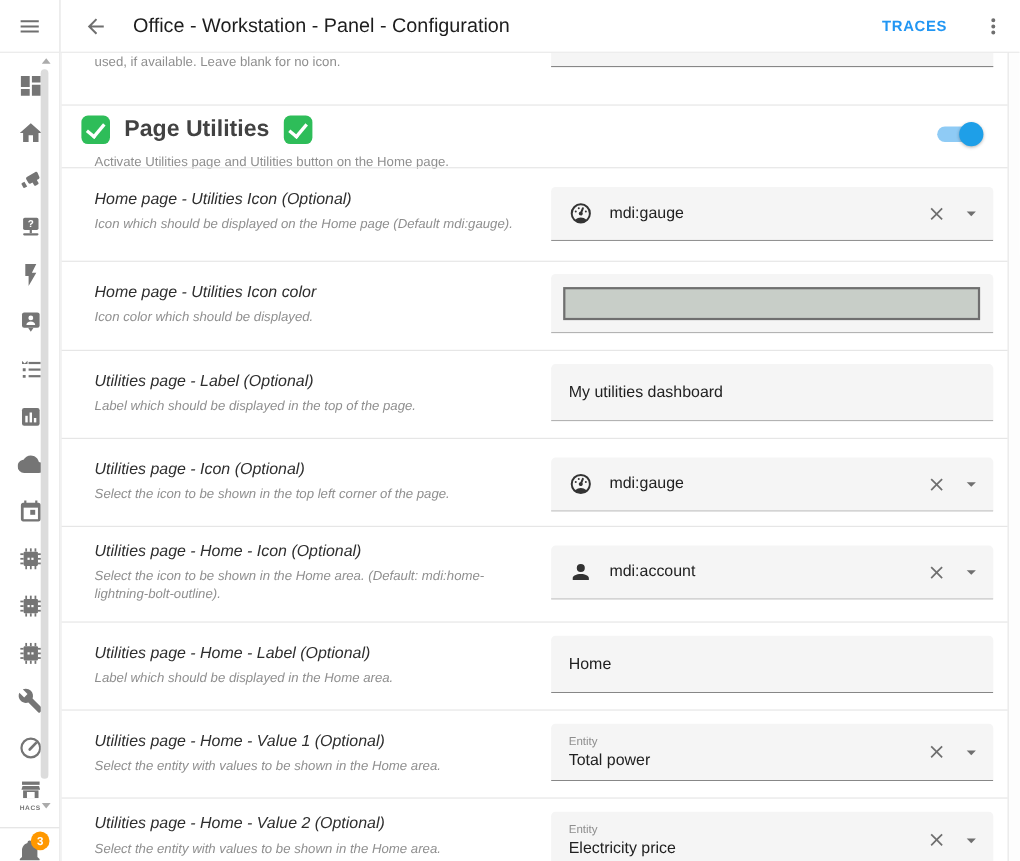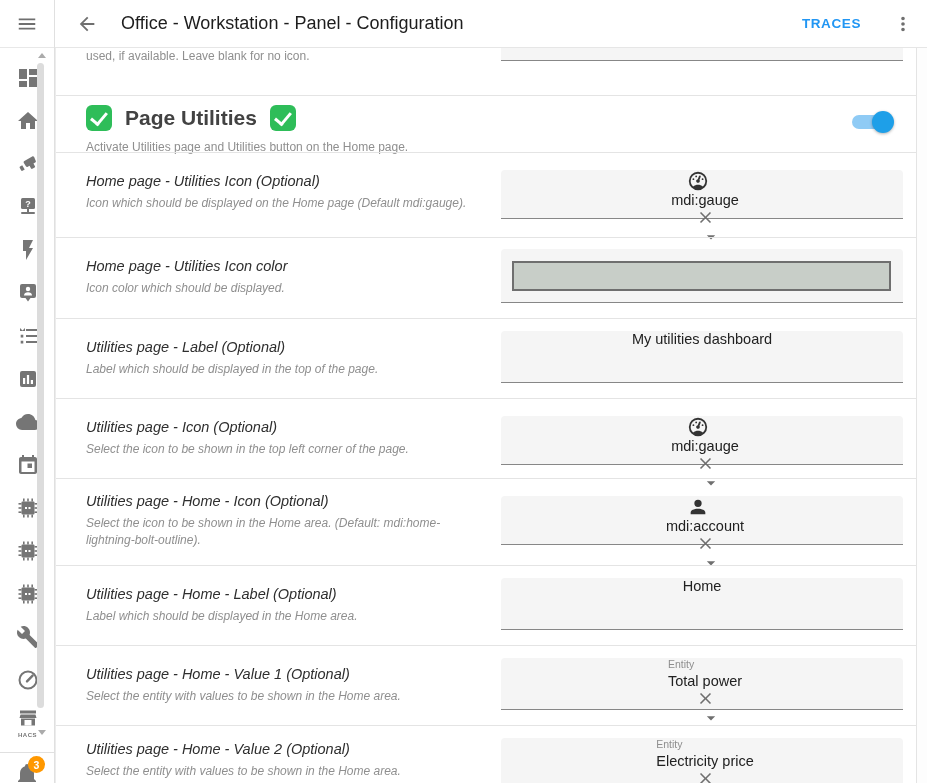--- a/index.html
+++ b/index.html
@@ -54,37 +54,37 @@
   .row { position:relative; border-top:1px solid #e4e4e4; }
   .row.partial { border-top:none; height:47px; }
   .h85{height:85px} .h81{height:81px} .h80{height:80px} .h87{height:87px} .h58{height:42px}
   .rl { padding:20px 0 0 30px; width:420px;font-style:italic; }
   .rl.tight { padding-top:14px; }
   .rlabel { font-size:14.5px; color:#2e2e2e; }
   .rdesc { font-size:12px; color:#8f8f8f; margin-top:6px; line-height:1.45; }
   .clipdesc { position:absolute; left:30px; top:1px; font-size:12px; color:#8f8f8f; }
 
   
-  .header-row { position:relative; height:57px; border-top:1px solid #e4e4e4; padding-left:30px; }
+  .header-row { position:relative; height:57px; border-top:1px solid #e4e4e4; padding-left:18px; }
   .hr-line { display:flex; align-items:center; gap:13px; padding-top:9px; }
   .checkbox { width:26px; height:26px; background:#2ebd59; border-radius:6px; flex:none;
     display:flex; align-items:center; justify-content:center; }
   .checkbox::after { content:""; width:7px; height:13px; margin-top:-3px;
     border:solid #fff; border-width:0 3px 3px 0; transform:rotate(40deg); }
   .hr-title { font-size:21px; font-weight:bold; color:#424242; }
   .hr-desc { position:absolute; left:30px; top:44px; font-size:12px; color:#8f8f8f; }
   .switch { position:absolute; right:24px; top:15px; width:40px; height:22px; cursor:pointer; }
   .switch .track { position:absolute; left:0; top:4px; width:34px; height:14px;
     border-radius:7px; background:#8fcbf5; }
   .switch .thumb { position:absolute; right:-2px; top:0; width:22px; height:22px;
     border-radius:50%; background:#1e9fe8; box-shadow:0 1px 3px rgba(0,0,0,.3); }
 
   
   .field { position:absolute; left:445px; width:402px; background:#f5f5f5;
-    border-radius:4px 4px 0 0; border-bottom:1px solid #878787; cursor:text;flex-direction:column; }
+    border-radius:4px 4px 0 0; border-bottom:1px solid #878787; cursor:text; }
   .field.ftype-icon { top:17px; height:49px; display:flex; align-items:center; padding:0 10px 0 16px; }
   .field.ftype-text { top:12px; height:52px; display:flex; align-items:center; padding:0 16px; }
   .field.ftype-entity { top:12px; height:52px; display:flex; align-items:center; padding:0 10px 0 16px; }
   .field.ftype-color { top:11px; height:54px; }
   .field.frag { top:0; height:13px; border-radius:0; }
   .ficon { width:22px; height:22px; fill:#333; flex:none; margin-right:15px; }
   .fvalue { font-size:14.5px; color:#212121; flex:1; }
   .fstack { flex:1; }
   .flabel { font-size:10.5px; color:#8e8e8e; margin-bottom:3px; }
   .fclear, .fcaret { background:none; border:none; cursor:pointer; flex:none;

